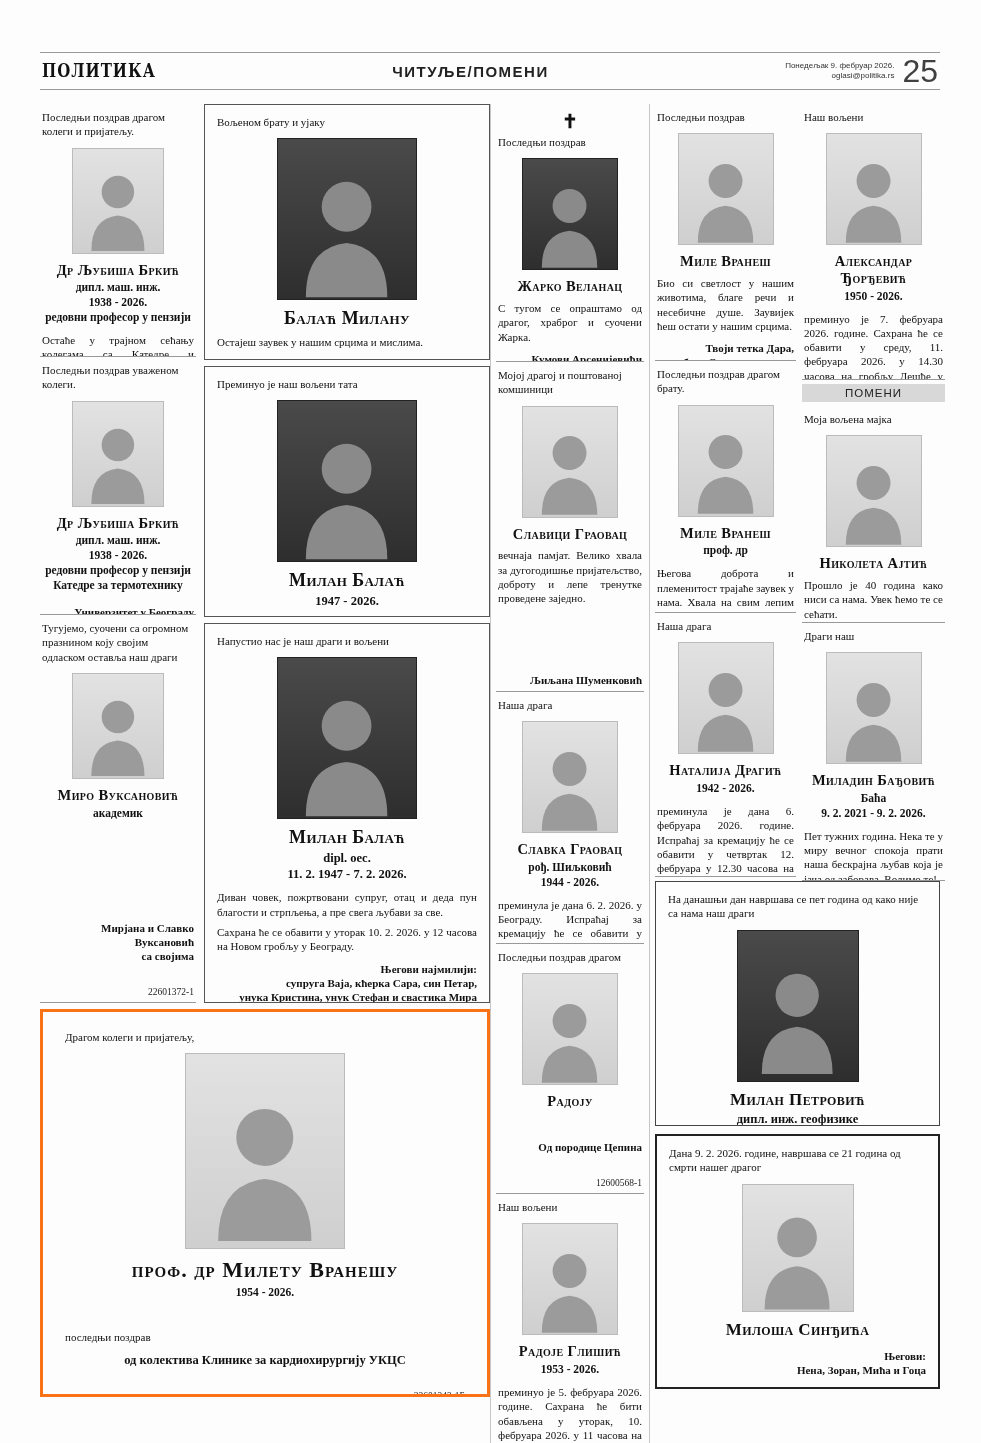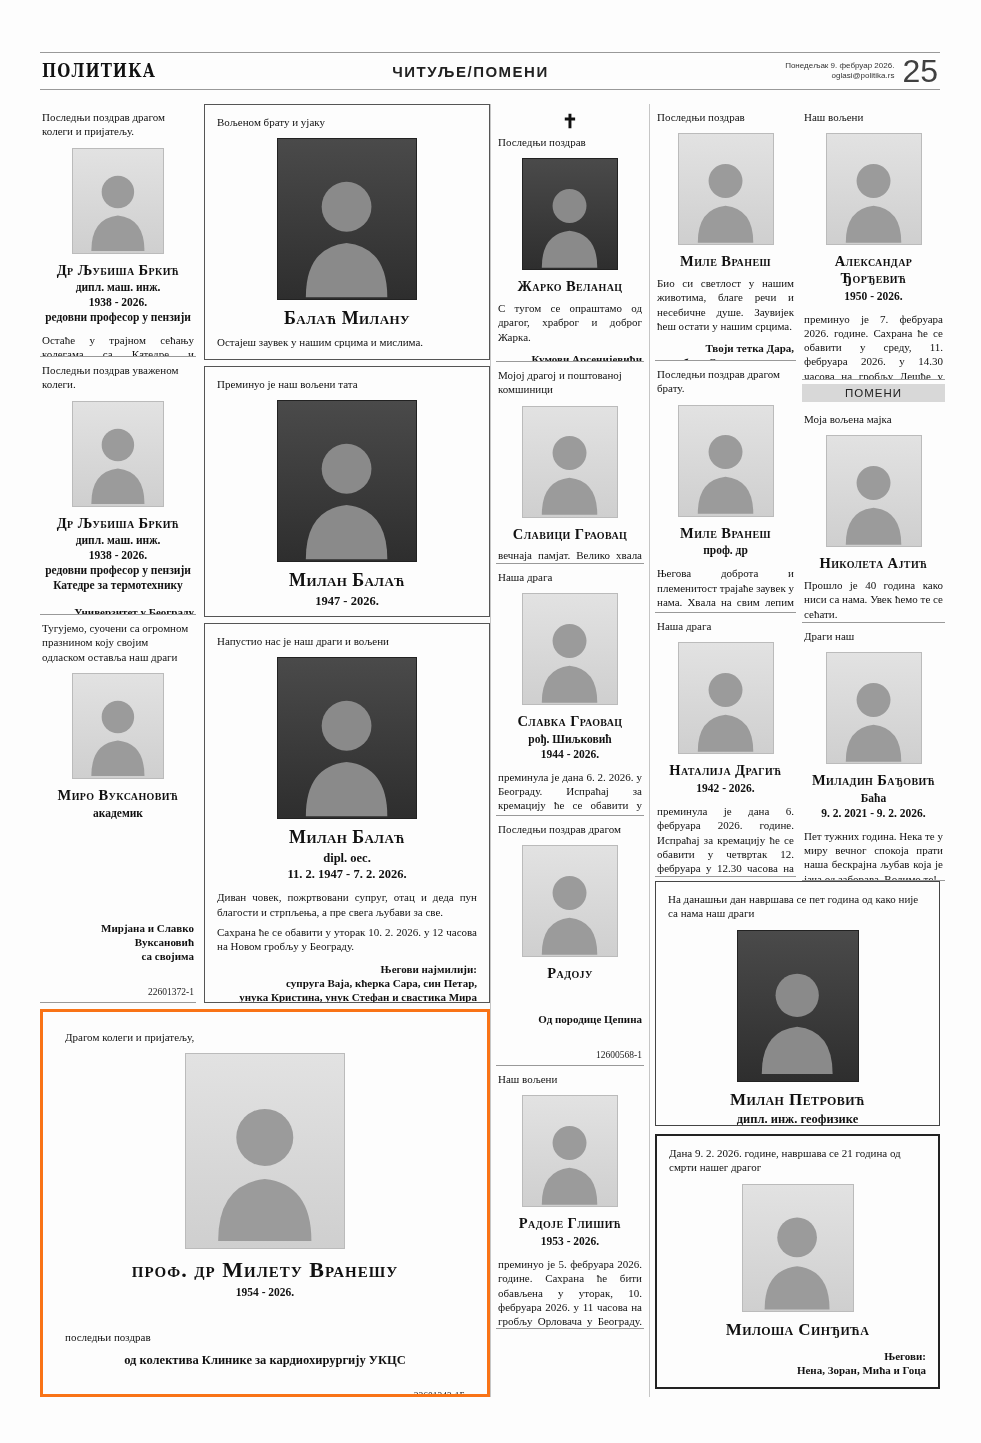--- a/index.html
+++ b/index.html
@@ -64,21 +64,21 @@
 
   
   .col1 article:nth-of-type(1){height:253px}
   .col1 article:nth-of-type(2){height:258px}
   .col1 article:nth-of-type(3){height:388px}
   .col2 article:nth-of-type(1){height:256px}
   .col2 article:nth-of-type(2){height:251px}
   .col2 article:nth-of-type(3){height:380px}
   .bigbox article{height:388px}
   .col3wrap article:nth-of-type(1){height:258px}
-  .col3wrap article:nth-of-type(2){height:202px}
+  .col3wrap article:nth-of-type(2){height:330px}
   .col3wrap article:nth-of-type(3){height:252px}
   .col3wrap article:nth-of-type(4){height:250px}
   .col3wrap article:nth-of-type(5){height:263px}
   .col4 article:nth-of-type(1){height:257px}
   .col4 article:nth-of-type(2){height:252px}
   .col4 article:nth-of-type(3){height:264px}
   .col5 article:nth-of-type(1){height:276px}
   .col5 article:nth-of-type(2){height:217px}
   .col5 article:nth-of-type(3){height:258px}
   .brbox1 article{height:245px}
@@ -260,21 +260,21 @@
     <p class="intro">Последњи поздрав</p>
     <div class="photo dark">
       <svg viewBox="0 0 100 120">
         <circle cx="50" cy="40" r="22"></circle>
         <path d="M14 120 Q14 76 50 72 Q86 76 86 120 Z"></path>
       </svg>
     </div>
     <h2 class="name">Жарко Веланац</h2>
 
     <div class="body">
-            <p>С тугом се опраштамо од драгог, храброг и доброг Жарка.</p>
+            <p>С тугом се опраштамо од драгог, храброг и суочени Жарка.</p>
           </div>
     <div class="sign">
             <div>Кумови Арсенијевићи</div>
           </div>
 
   </article>
         <article class="notice">
 
     <p class="intro">Мојој драгој и поштованој комшиници</p>
     <div class="photo">

